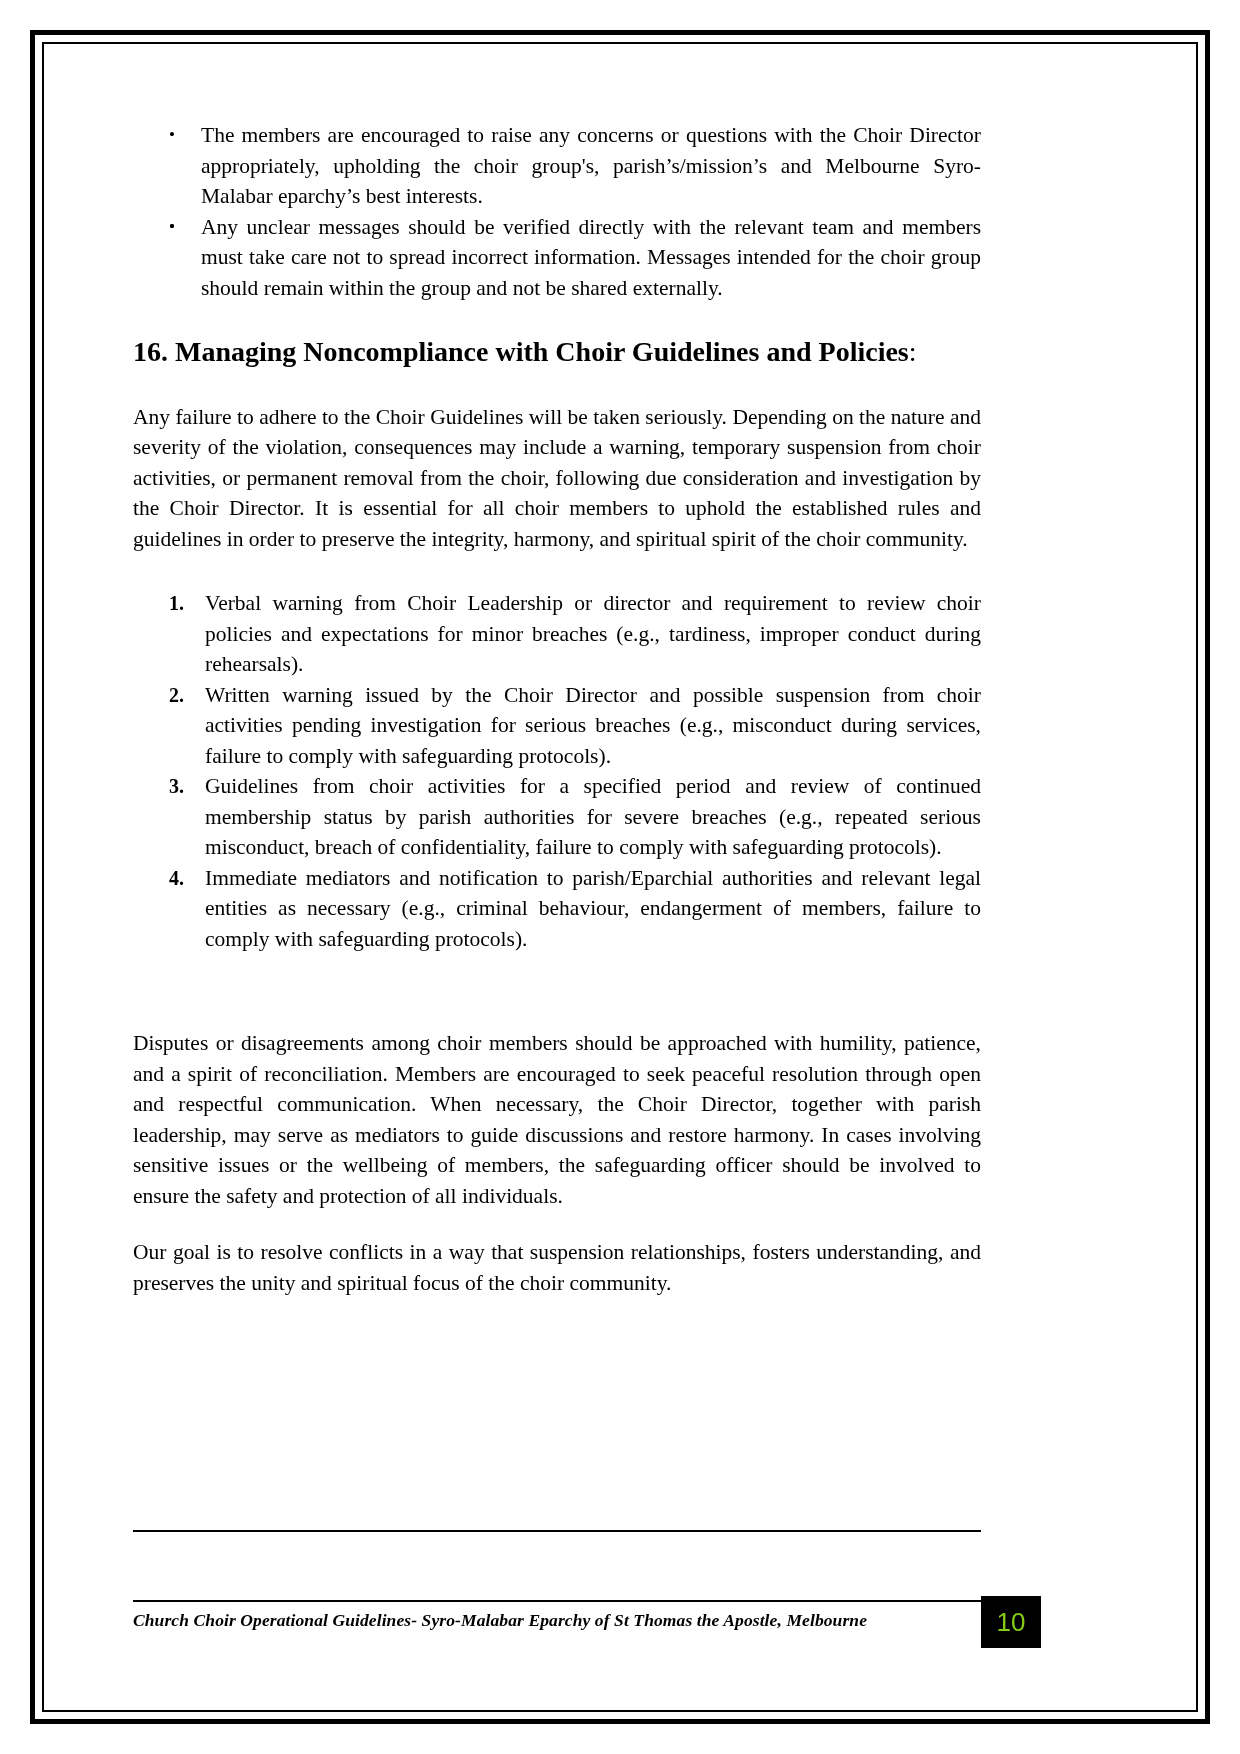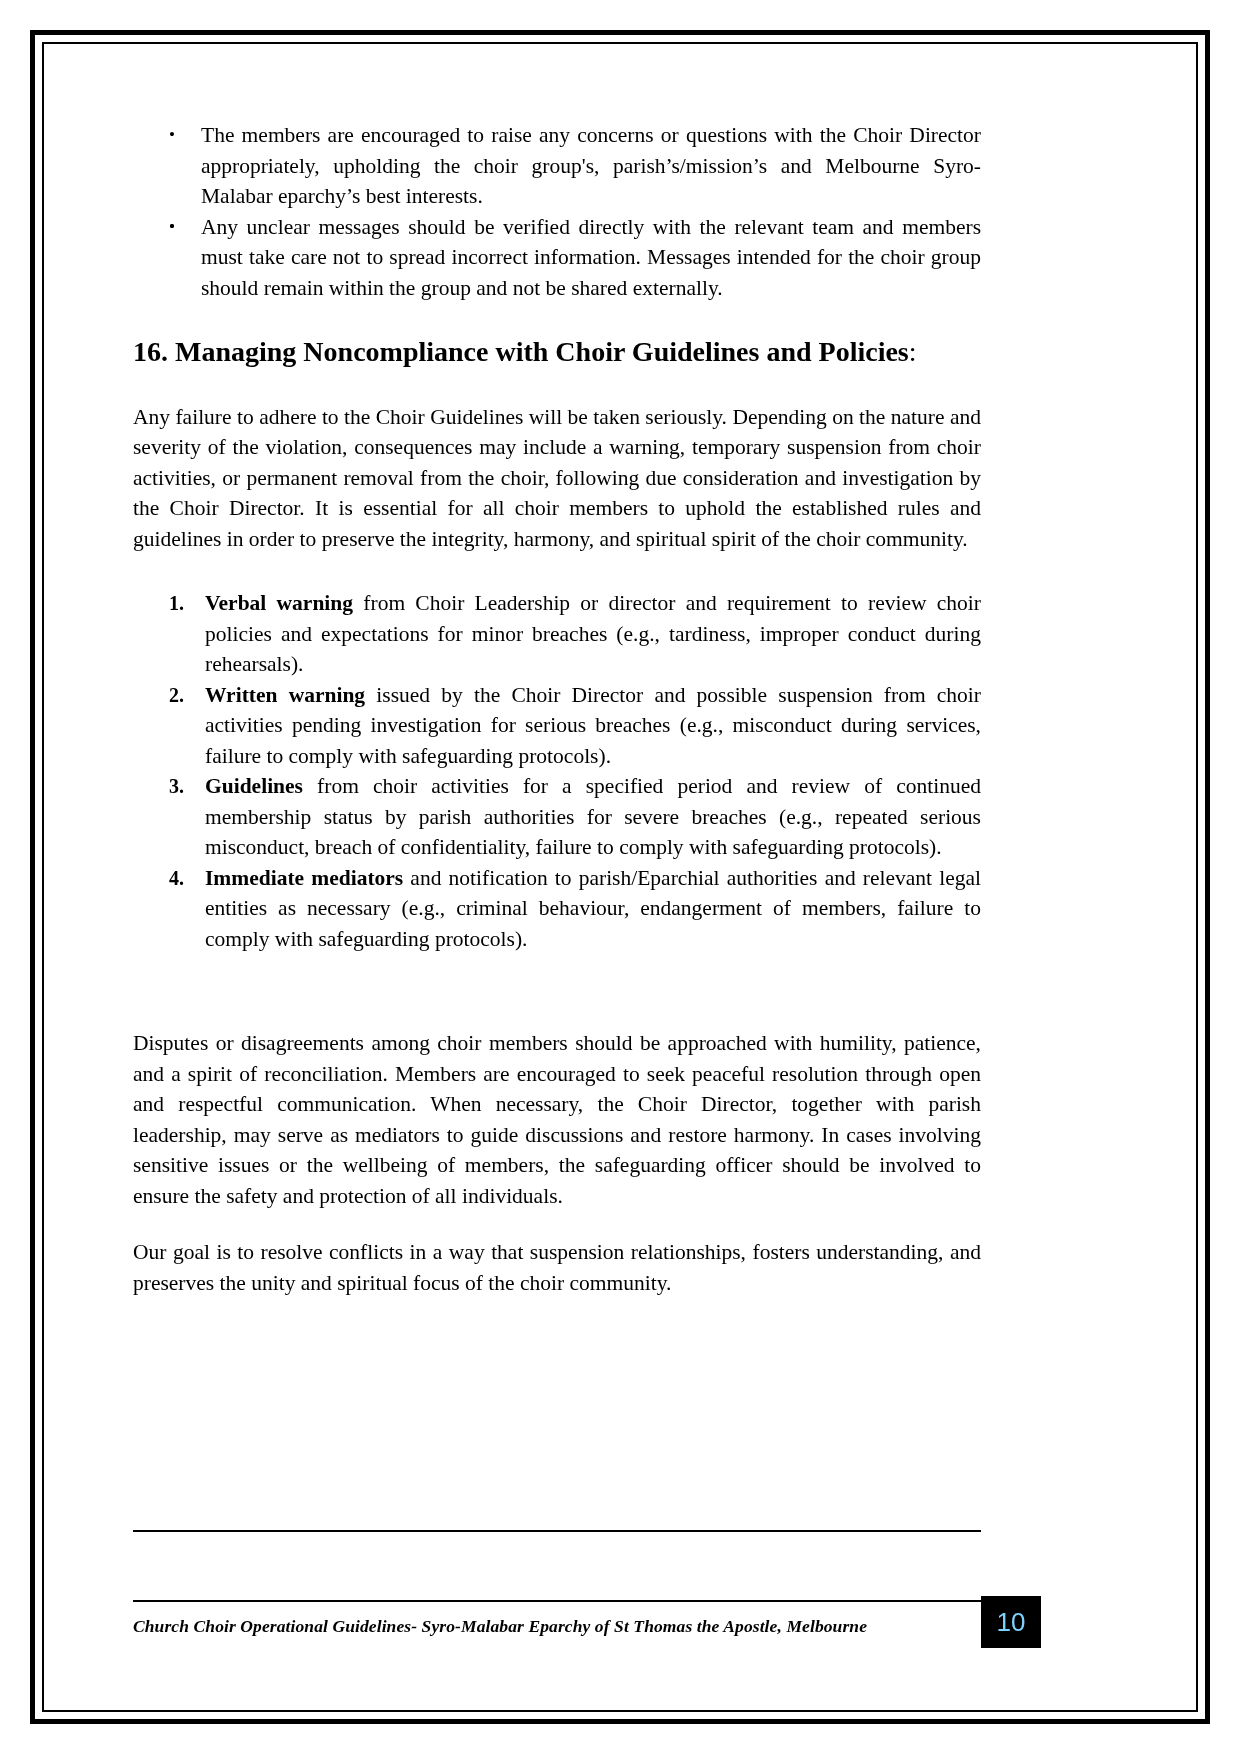--- a/index.html
+++ b/index.html
@@ -107,21 +107,21 @@
   }
   ol.numbers > li .num-marker {
     position: absolute;
     left: 36px;
     top: 0;
     font-size: 20px;
     font-weight: bold;
     line-height: 30.5px;
   }
   .lead {
-    font-weight: bold;
+    font-weight: normal;
   }
 
   
   .footer-rule {
     position: absolute;
     left: 133px;
     top: 1530px;
     width: 848px;
     height: 2px;
     background: #000000;
@@ -138,35 +138,35 @@
     position: absolute;
     left: 0;
     top: -10px;
     width: 848px;
     height: 2px;
     background: #000000;
   }
   .footer-text {
     position: absolute;
     left: 0;
-    top: 6px;
+    top: 0;
     font-size: 17.5px;
     font-style: italic;
     font-weight: bold;
     letter-spacing: 0.1px;
     white-space: nowrap;
   }
   .page-number-box {
     position: absolute;
     left: 848px;
     top: -14px;
     width: 60px;
     height: 52px;
     background: #000000;
-    color: #7dd3fc;
+    color: #84cc16;
     display: flex;
     align-items: center;
     justify-content: center;
     font-family: "Liberation Sans", "DejaVu Sans", sans-serif;
     font-size: 26px;
   }
 </style>
 </head>
 <body>
 

